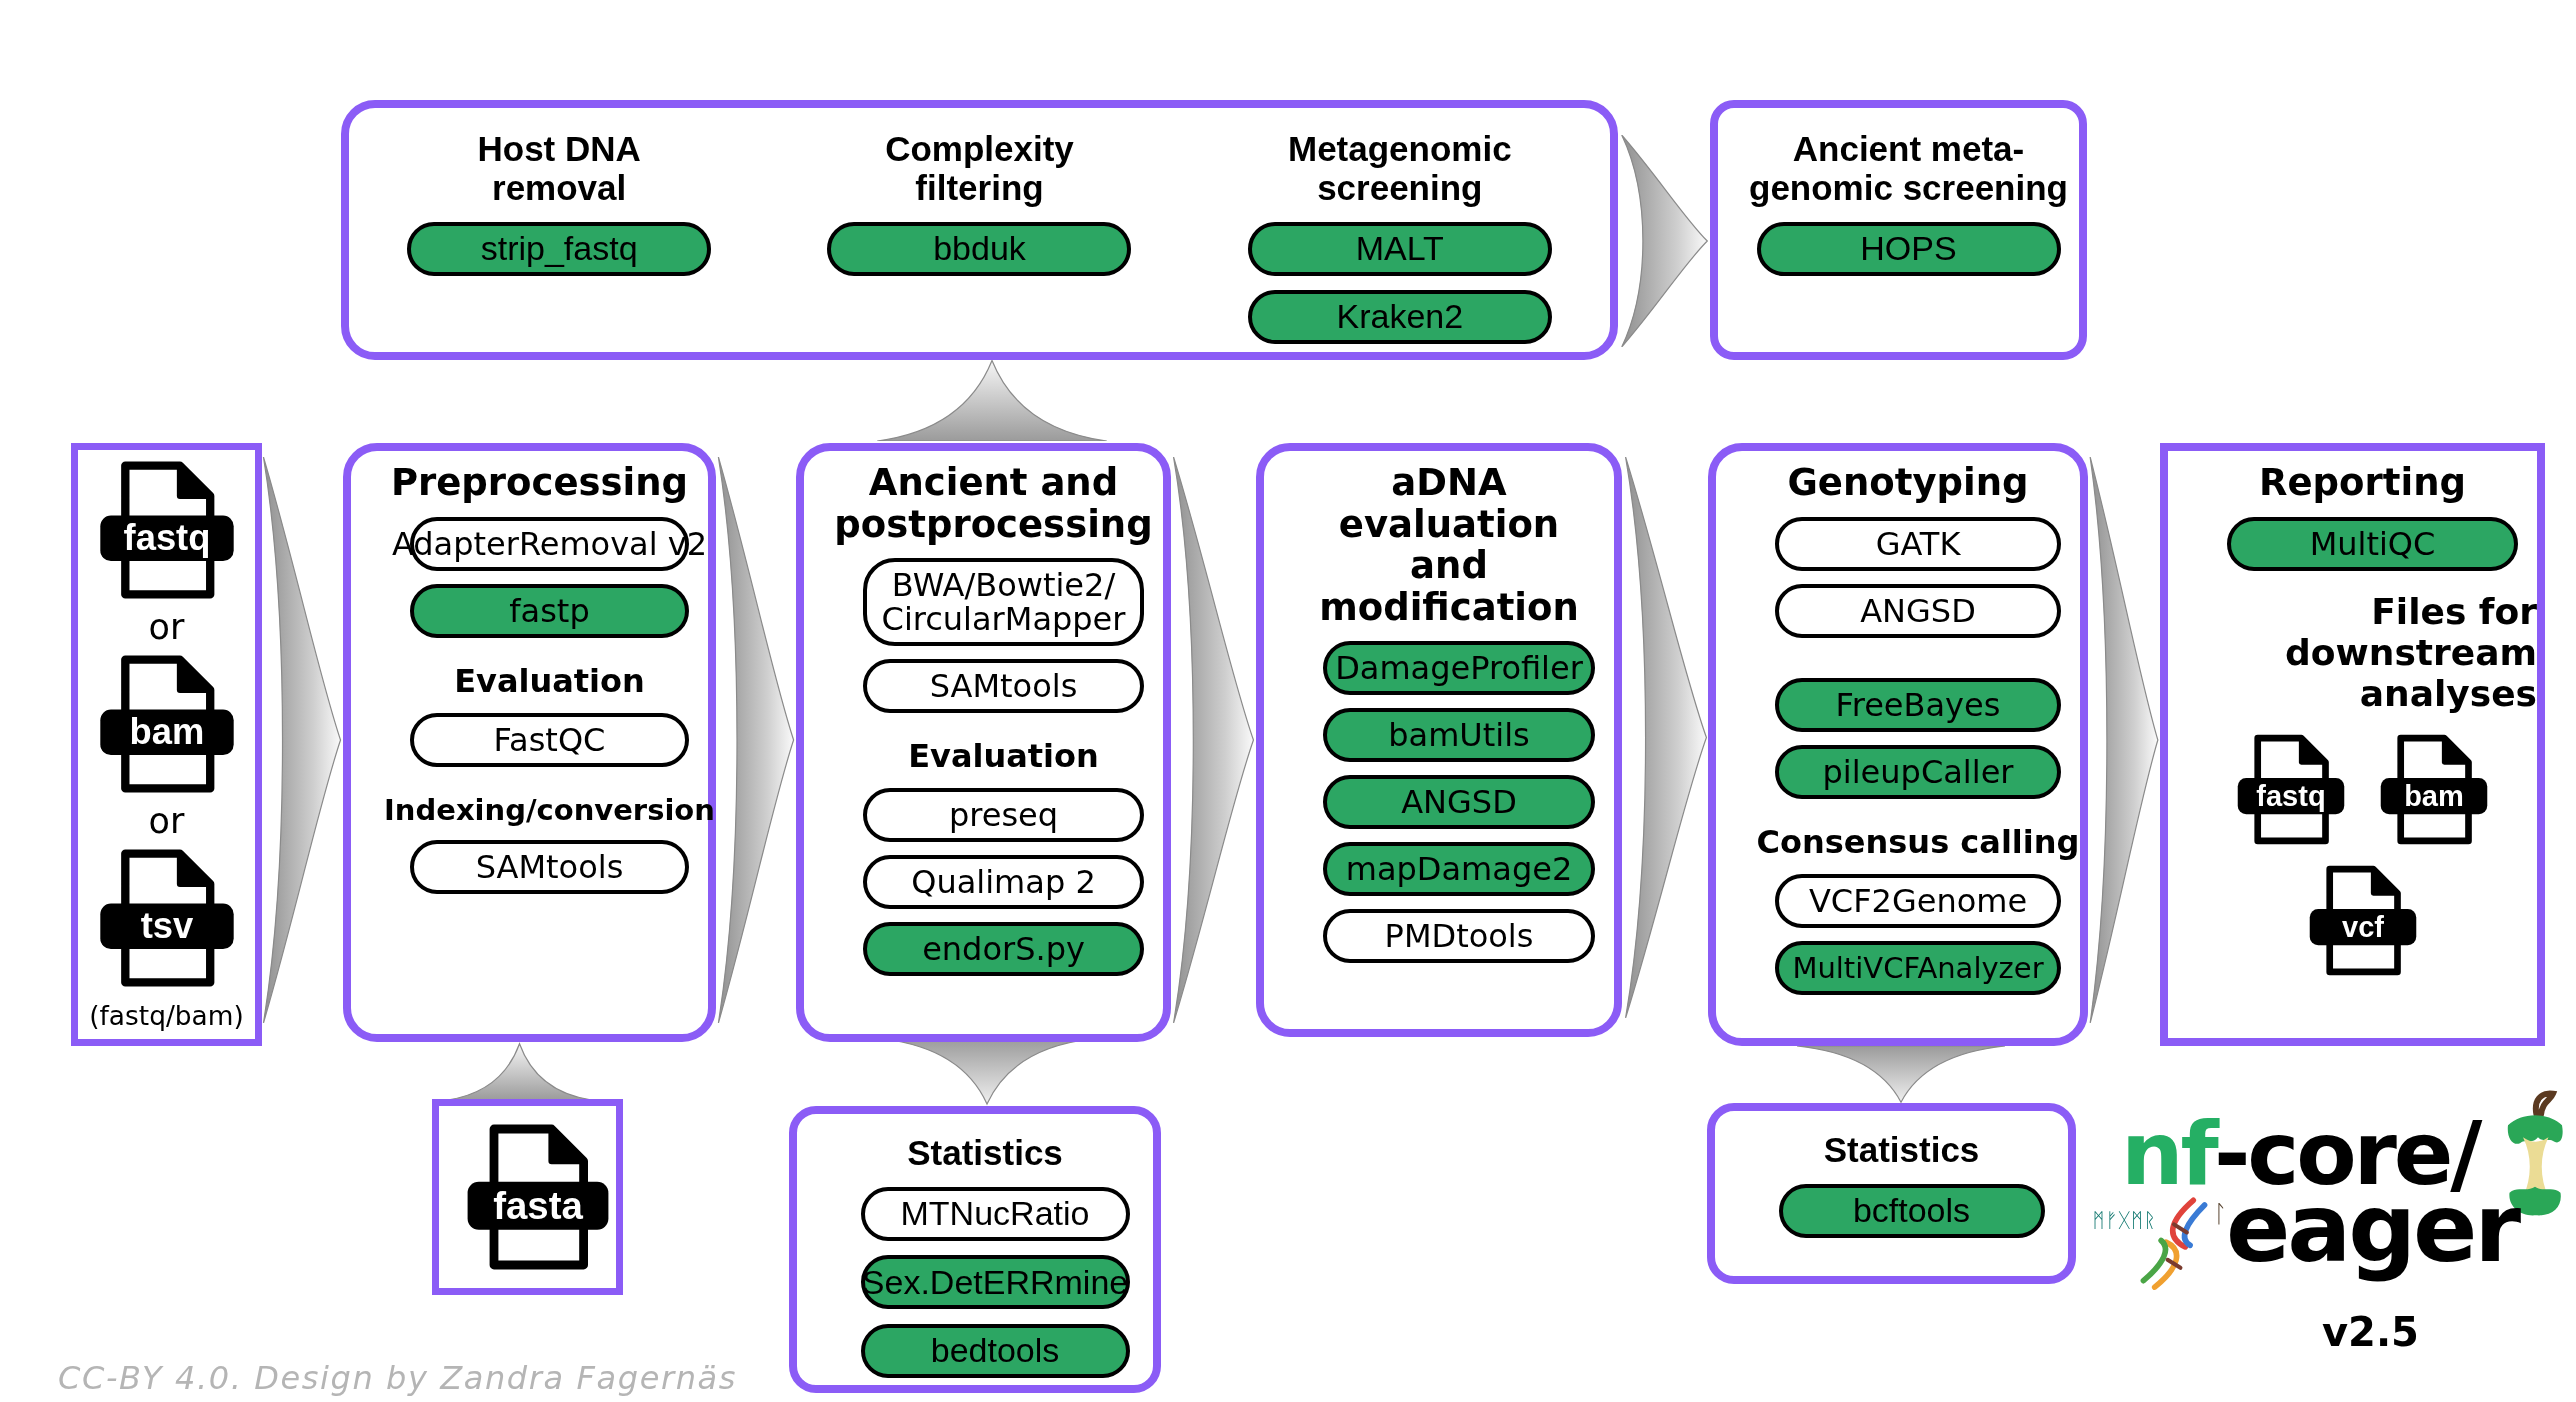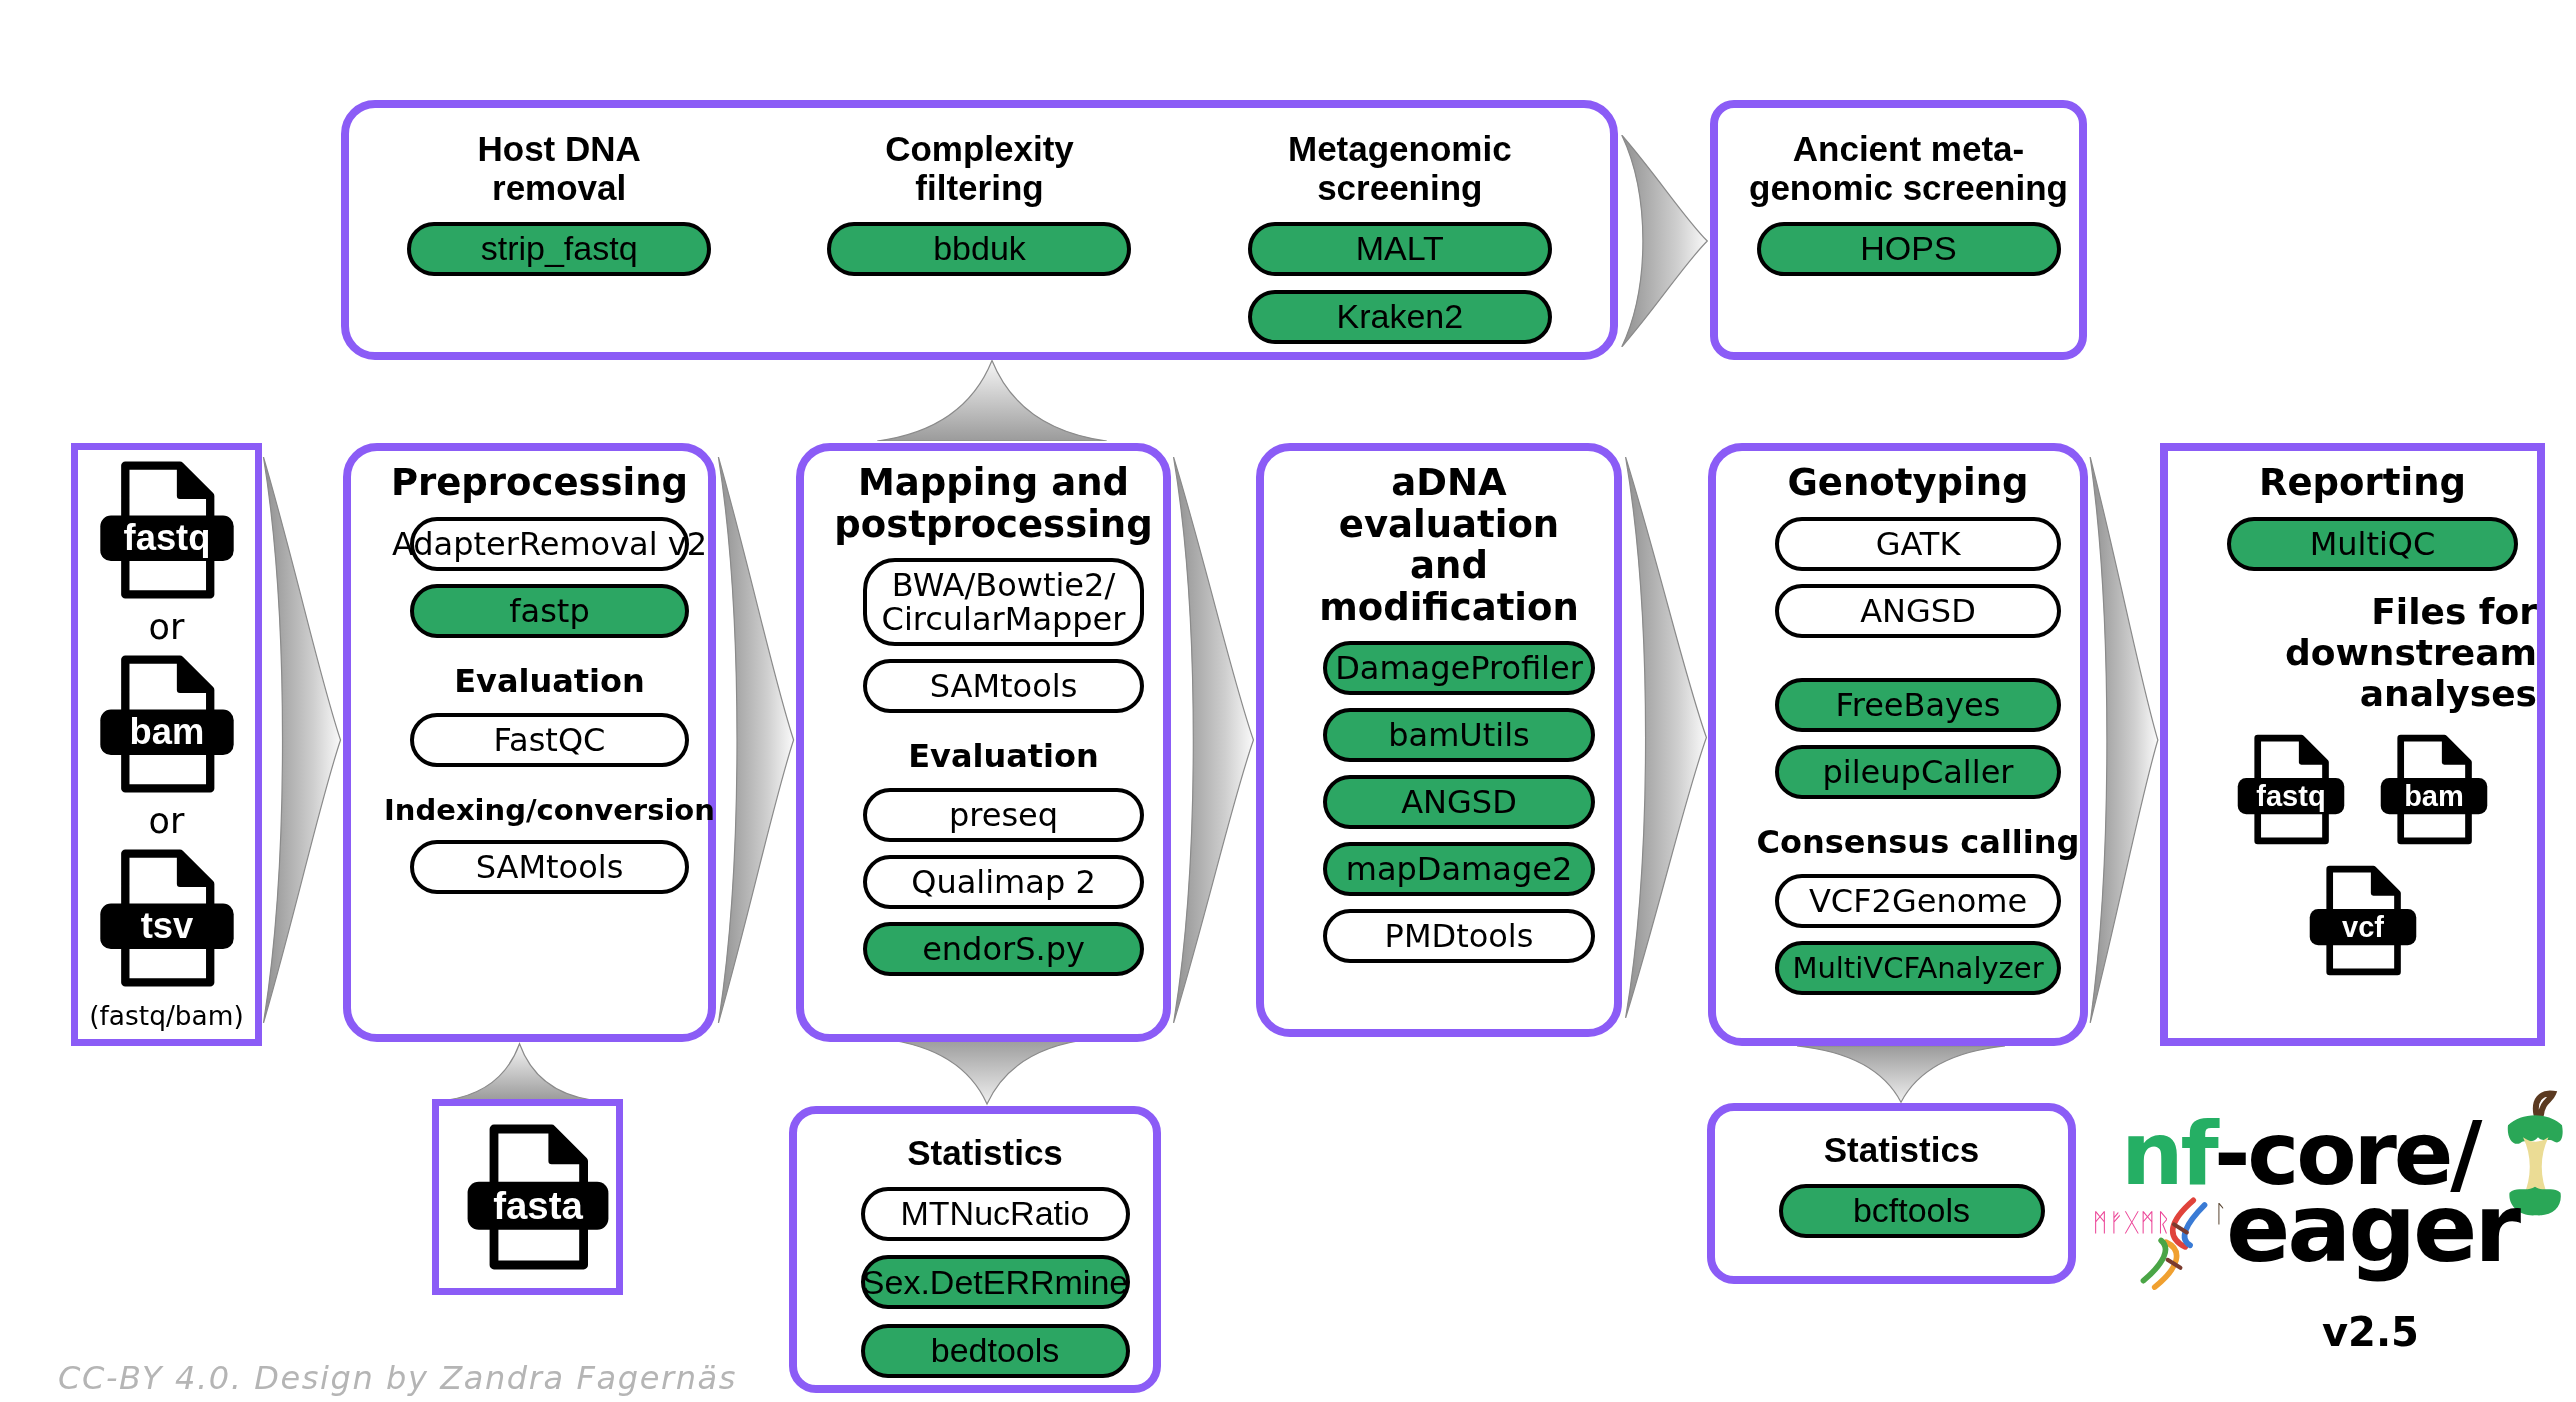--- a/index.html
+++ b/index.html
@@ -55,21 +55,21 @@
   .box,.stats,.logo{z-index:2;}
   .arrow path{stroke:#8a8a8a;stroke-width:1.2;vector-effect:non-scaling-stroke;}
 
   
   .logo{position:absolute;left:2091px;top:1102px;width:497px;height:272px;
         font-family:"DejaVu Sans",sans-serif;}
   .logo-line1{position:absolute;left:30px;top:0;font-size:88px;font-weight:700;letter-spacing:-3.2px;}
   .logo-nf{color:var(--logo-green);}
   .logo-apple{position:absolute;left:399px;top:-13px;}
   .logo-helix{position:absolute;left:46px;top:95px;}
-  .logo-runes{position:absolute;left:1.6px;top:106px;font-size:25px;color:#ec4899;letter-spacing:0.8px;}
+  .logo-runes{position:absolute;left:1.6px;top:106px;font-size:20px;color:#0f766e;letter-spacing:0.8px;}
   .logo-rune-r{position:absolute;left:122px;top:98px;font-size:24px;color:#5a4632;}
   .logo-eager{position:absolute;left:135px;top:71px;font-size:95px;font-weight:700;letter-spacing:-3.2px;}
   .logo-version{position:absolute;left:231px;top:207px;font-size:40px;font-weight:700;}
 
   .credit{position:absolute;left:58px;top:1359px;font-size:32px;color:#b5b5b5;
           font-style:italic;letter-spacing:1.6px;font-family:"DejaVu Sans",sans-serif;}
 </style>
 </head>
 <body>
 
@@ -195,21 +195,21 @@
         <div class="pill white">AdapterRemoval v2</div>
         <div class="pill green">fastp</div>
         <div class="subheading">Evaluation</div>
         <div class="pill white">FastQC</div>
         <div class="subheading small">Indexing/conversion</div>
         <div class="pill white">SAMtools</div>
       </div>
   </div>
 
   <div class="box rounded col wide" style="left:796px;top:443px;width:375px;height:599px;">
-    <div class="box-title">Mapping and
+    <div class="box-title">Ancient and
 postprocessing</div>
     <div class="col" style="width:100%;">
         <div class="pill white tall">BWA/Bowtie2/
 CircularMapper</div>
         <div class="pill white">SAMtools</div>
         <div class="subheading">Evaluation</div>
         <div class="pill white">preseq</div>
         <div class="pill white">Qualimap 2</div>
         <div class="pill green">endorS.py</div>
       </div>

